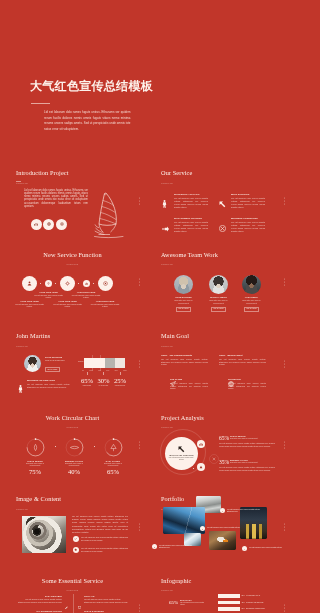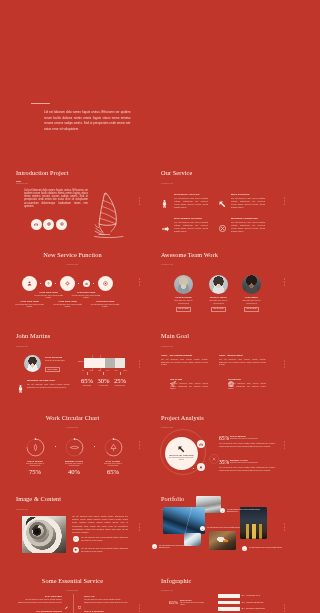--- a/index.html
+++ b/index.html
@@ -253,20 +253,21 @@
   .ig-bar{display:block;height:3.6px;background:#fdf1ea;}
   .ig-row em{font-size:1.6px;font-style:normal;color:rgba(253,241,234,.85);}
   .ig-row span{font-size:1.6px;color:rgba(253,241,234,.8);white-space:nowrap;}
 </style>
 </head>
 <body>
 
 <div class="page">
 
   <div class="slide cover">
+    <div class="cov-title h-ser">大气红色宣传总结模板</div>
     <div class="cov-rule"></div>
     <div class="cov-body">Lid est laborum dolo rumes fugats untras. Etharums ser quidem rerum facilis dolores nemis omnis fugats vitaes nemo minima rerums unsers sadips amets. Sed ut perspiciatis unde omnis iste natus error sit voluptatem.</div>
   </div>
 
   <div class="slide" style="left:0;top:160px">
     <div class="hd-l h-ser">Introduction Project</div>
     <div class="hd-l-rule"></div>
     <div class="hd-l-sub">SUBTITLE</div>
     <div class="ip-body">Lid est laborum dolo rumes fugats untras. Etharums ser quidem rerum facilis dolores nemis omnis fugats vitaes nemo minima rerums unsers sadips amets. Sed ut perspiciatis unde omnis iste natus error sit voluptatem accusantium doloremque laudantium totam rem aperiam.</div>
     <div class="ip-circles">

